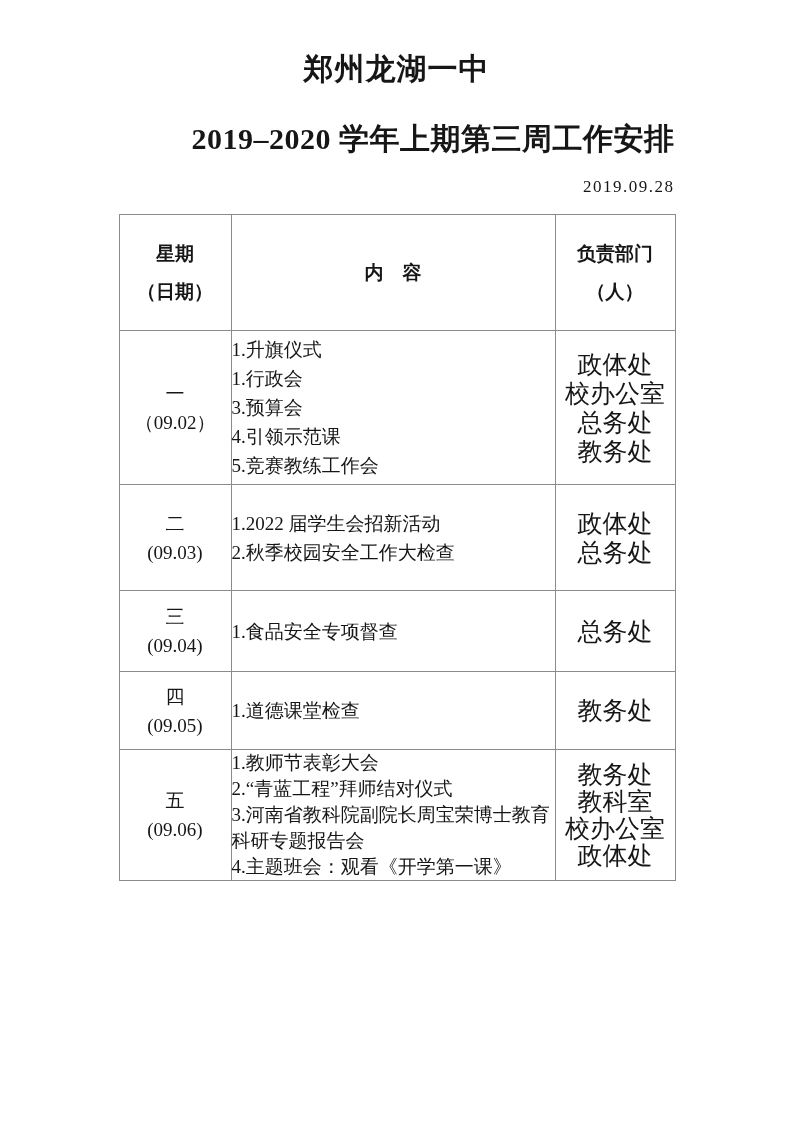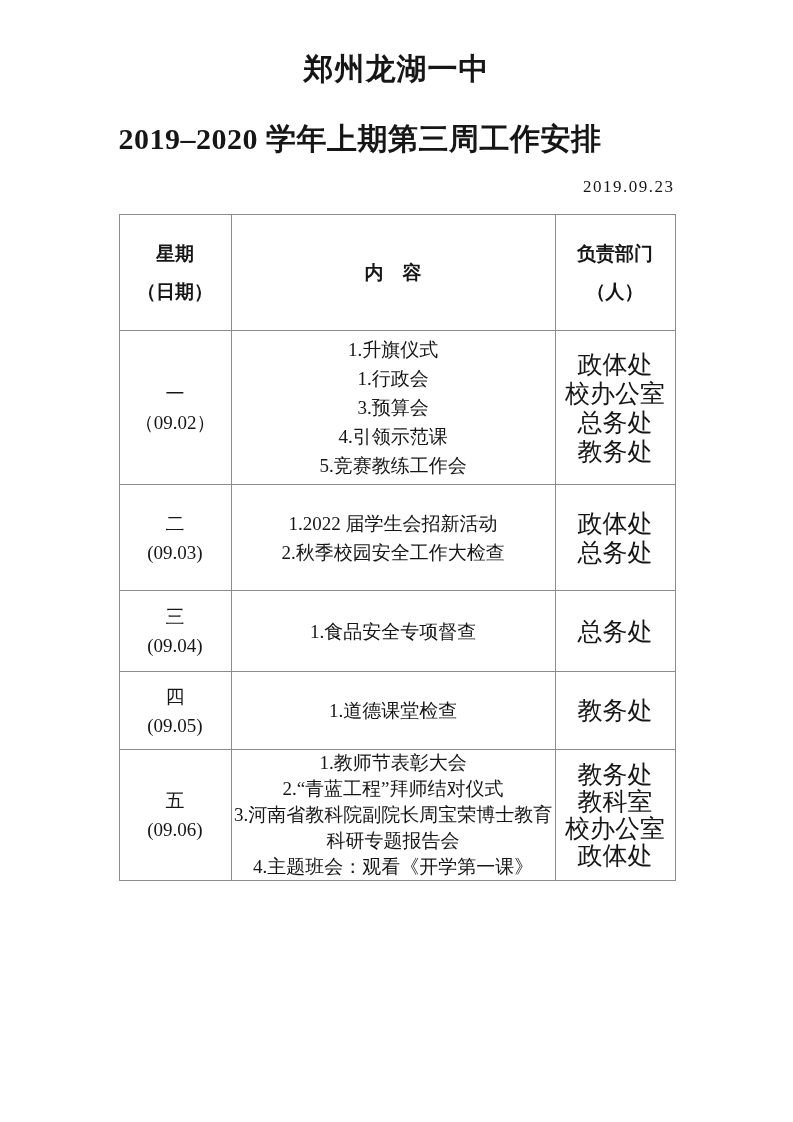--- a/index.html
+++ b/index.html
@@ -23,21 +23,21 @@
     line-height: 38px;
     font-weight: 700;
     text-align: center;
     letter-spacing: 1px;
   }
   .subtitle {
     margin: 32px 0 0 0;
     font-size: 30px;
     line-height: 38px;
     font-weight: 700;
-    text-align: left;
+    text-align: right;
     letter-spacing: 0.5px;
   }
   .doc-date {
     margin-top: 18px;
     font-size: 17px;
     line-height: 22px;
     text-align: right;
     letter-spacing: 1.5px;
   }
   table.schedule {
@@ -64,21 +64,21 @@
     font-weight: 700;
     text-align: center;
   }
   th .hline { line-height: 38px; }
   td.day-cell {
     text-align: center;
     font-size: 19px;
     line-height: 29px;
   }
   td.content-cell {
-    text-align: center;
+    text-align: left;
     font-size: 19px;
     line-height: 29px;
     padding: 3px 22px 3px 10px;
   }
   td.dept-cell {
     text-align: center;
     font-size: 25px;
     line-height: 29px;
   }
   tr.r5 td.content-cell { line-height: 26px; }
@@ -92,21 +92,21 @@
 </style>
 </head>
 <body>
 
 <div class="page">
 
   <h1 class="title">郑州龙湖一中</h1>
 
   <h2 class="subtitle">2019–2020 学年上期第三周工作安排</h2>
 
-  <div class="doc-date">2019.09.23</div>
+  <div class="doc-date">2019.09.28</div>
 
   <table class="schedule">
     <colgroup>
       <col style="width:112px">
       <col style="width:324px">
       <col style="width:120px">
     </colgroup>
     <tbody>
       <tr class="rh">
         <th>

